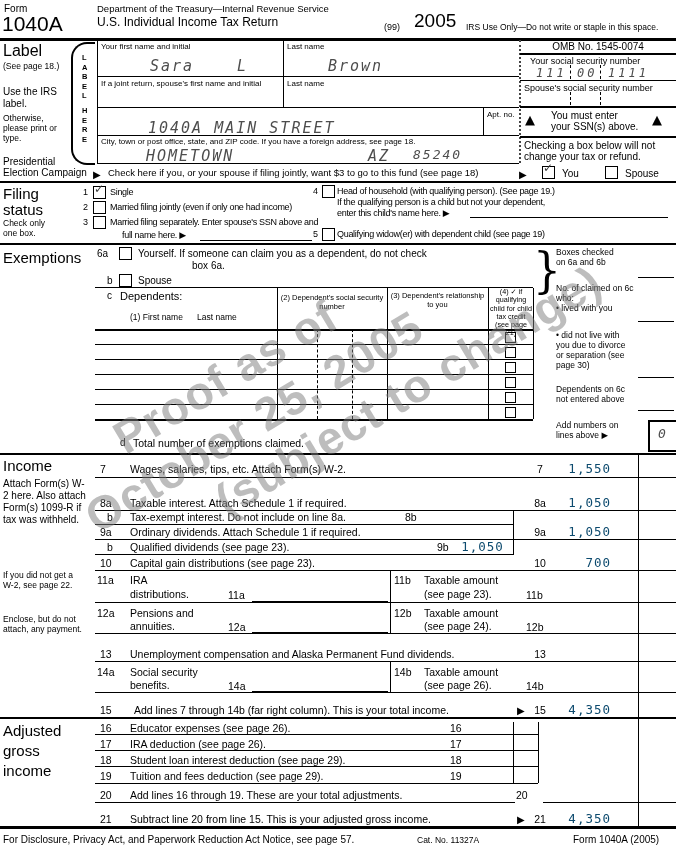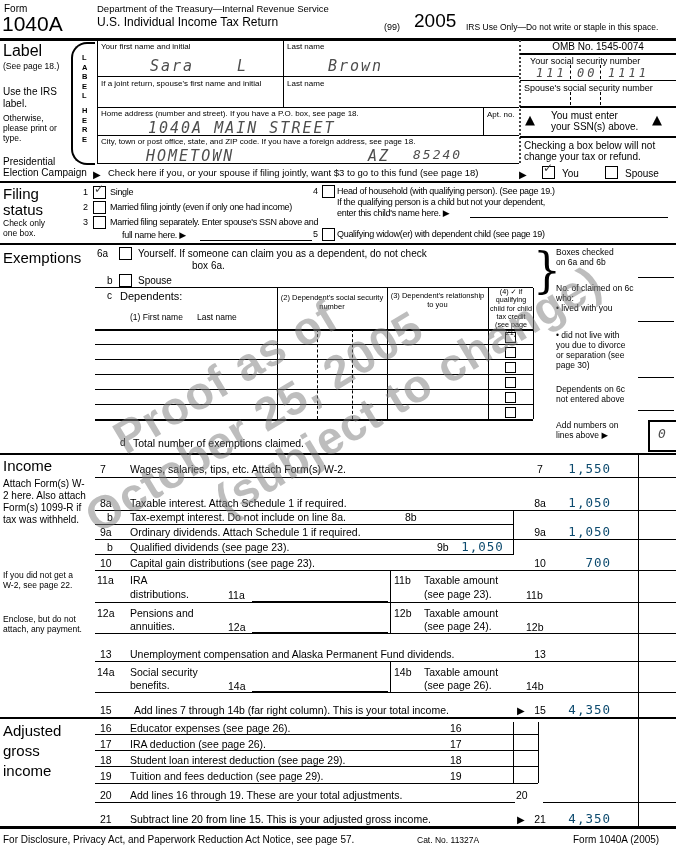--- a/index.html
+++ b/index.html
@@ -72,21 +72,20 @@
   <div class="vl" style="left:483px;top:107px;height:28px"></div>
   <div class="vdot" style="left:519px;top:40px;height:123px"></div>
 
   <div class="t f8" style="left:101px;top:42px">Your first name and initial</div>
   <div class="t f8" style="left:287px;top:42px">Last name</div>
   <div class="hw" style="left:150px;top:57px;font-size:15px">Sara</div>
   <div class="hw" style="left:237px;top:57px;font-size:15px">L</div>
   <div class="hw" style="left:328px;top:57px;font-size:15px">Brown</div>
   <div class="t f8" style="left:101px;top:79px">If a joint return, spouse's first name and initial</div>
   <div class="t f8" style="left:287px;top:79px">Last name</div>
-  <div class="t f8" style="left:101px;top:109px">Home address (number and street). If you have a P.O. box, see page 18.</div>
   <div class="t f8" style="left:487px;top:110px">Apt. no.</div>
   <div class="hw" style="left:148px;top:119px;font-size:15px">1040A MAIN STREET</div>
   <div class="t f8" style="left:101px;top:137px">City, town or post office, state, and ZIP code. If you have a foreign address, see page 18.</div>
   <div class="hw" style="left:146px;top:147px;font-size:15px">HOMETOWN</div>
   <div class="hw" style="left:368px;top:147px;font-size:15px">AZ</div>
   <div class="hw" style="left:413px;top:147px;font-size:13px">85240</div>
 
   <div class="t f10 ctr" style="left:520px;top:41px;width:156px">OMB No. 1545-0074</div>
   <div class="hl2" style="left:520px;top:53px;width:156px"></div>
   <div class="t f9 b" style="left:530px;top:56px">Your social security number</div>

